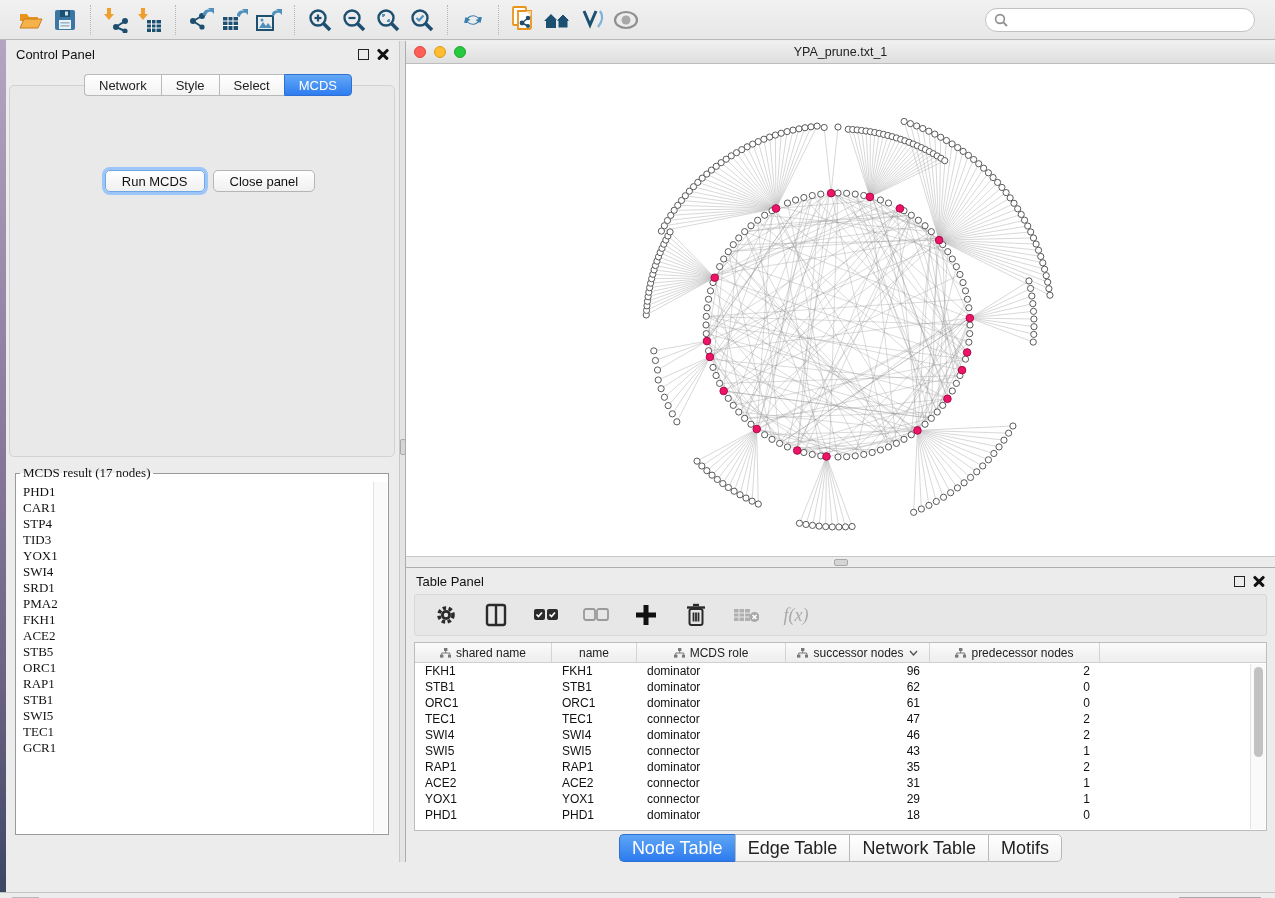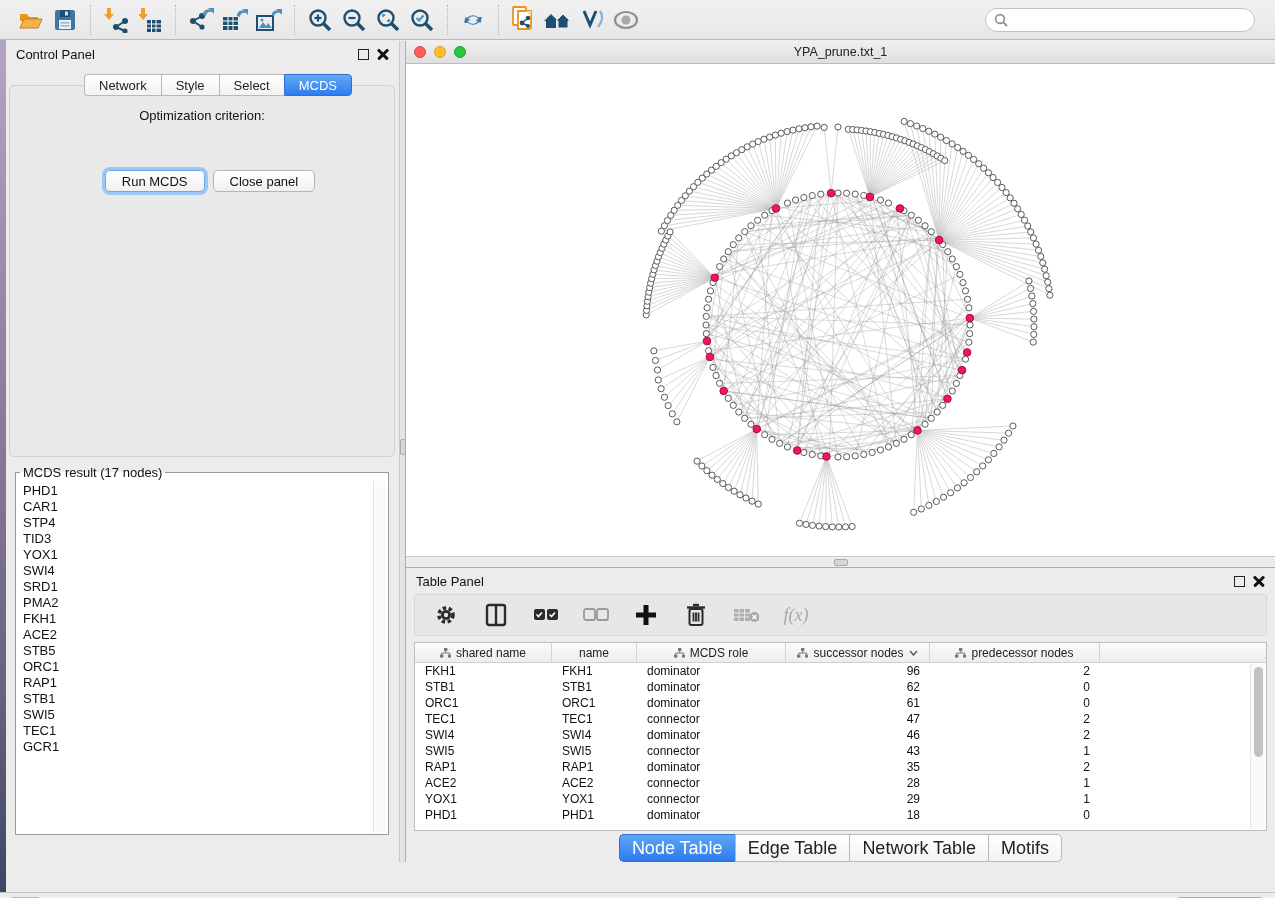--- a/index.html
+++ b/index.html
@@ -46,21 +46,21 @@
     border:1px solid #b3b3b3; border-radius:4px; display:flex; align-items:center; }
   .select-box .sel-text { flex:1; text-align:center; font-size:13px; color:#111; padding-left:6px; white-space:nowrap; overflow:hidden;}
   .sel-stepper { width:18px; height:20px; margin-right:1px; border-radius:3px; background:linear-gradient(#6db1fb,#2f7bf2);
     display:flex; flex-direction:column; align-items:center; justify-content:center; gap:2px; }
   .btn-row { position:absolute; left:8px; top:84px; width:100%; display:flex; justify-content:center; gap:8px; }
   .mac-btn { height:22px; padding:0 16px; background:linear-gradient(#ffffff,#f0f0f0); border:1px solid #b5b5b5;
     border-radius:5px; font-size:13px; color:#111; font-family:"Liberation Sans",sans-serif; }
   .mac-btn.focused { box-shadow:0 0 0 3px rgba(115,180,255,.65); border-color:#6fa7e8; }
 
   fieldset#mcds-result { position:absolute; left:9px; top:424px; width:374px; height:370px;
-    border:1px solid #9a9a9a; background:#fff; padding:0; }
+    border:1px solid #9a9a9a; background:#fff; padding:0;font-family:Liberation Serif, serif; }
   fieldset#mcds-result legend { font-size:13px; color:#111; margin-left:4px; padding:0 3px; background:#ececec00; }
   #mcds-list { position:absolute; left:1px; top:1px; right:15px; bottom:1px; background:#fff; overflow:hidden;
     padding:2px 0 0 6px; }
   .mcds-item { font-size:13px; line-height:16px; color:#111; }
   .mcds-scroll { position:absolute; top:1px; right:1px; width:14px; bottom:1px; background:#fafafa; border-left:1px solid #e2e2e2; }
 
   
   #v-divider { position:absolute; left:399px; top:41px; width:7px; height:821px; background:#e4e4e4;
     border-left:1px solid #c9c9c9; border-right:1px solid #adadad; }
   #v-divider .grip { position:absolute; left:0px; top:398px; width:6px; height:16px; background:#d5d5d5;
@@ -272,21 +272,20 @@
       <span class="close-x"></span>
     </span>
   </div>
   <div class="cp-tabs" id="cp-tabs">
       <div class="cp-tab">Network</div>
       <div class="cp-tab">Style</div>
       <div class="cp-tab">Select</div>
       <div class="cp-tab active">MCDS</div>
     </div>
   <div class="cp-content">
-    <div class="opt-label">Optimization criterion:</div>
     <div class="btn-row">
       <button class="mac-btn focused">Run MCDS</button>
       <button class="mac-btn">Close panel</button>
     </div>
   </div>
   <fieldset id="mcds-result">
     <legend>MCDS result (17 nodes)</legend>
     <div id="mcds-list">
         <div class="mcds-item">PHD1</div>
         <div class="mcds-item">CAR1</div>
@@ -1098,21 +1097,21 @@
           <div class="t-cell" style="width: 137px;">RAP1</div>
           <div class="t-cell" style="width: 85px;">RAP1</div>
           <div class="t-cell" style="width: 149px;">dominator</div>
           <div class="t-cell num" style="width: 144px;">35</div>
           <div class="t-cell num" style="width: 170px;">2</div>
         </div>
         <div class="t-row">
           <div class="t-cell" style="width: 137px;">ACE2</div>
           <div class="t-cell" style="width: 85px;">ACE2</div>
           <div class="t-cell" style="width: 149px;">connector</div>
-          <div class="t-cell num" style="width: 144px;">28</div>
+          <div class="t-cell num" style="width: 144px;">31</div>
           <div class="t-cell num" style="width: 170px;">1</div>
         </div>
         <div class="t-row">
           <div class="t-cell" style="width: 137px;">YOX1</div>
           <div class="t-cell" style="width: 85px;">YOX1</div>
           <div class="t-cell" style="width: 149px;">connector</div>
           <div class="t-cell num" style="width: 144px;">29</div>
           <div class="t-cell num" style="width: 170px;">1</div>
         </div>
         <div class="t-row">

